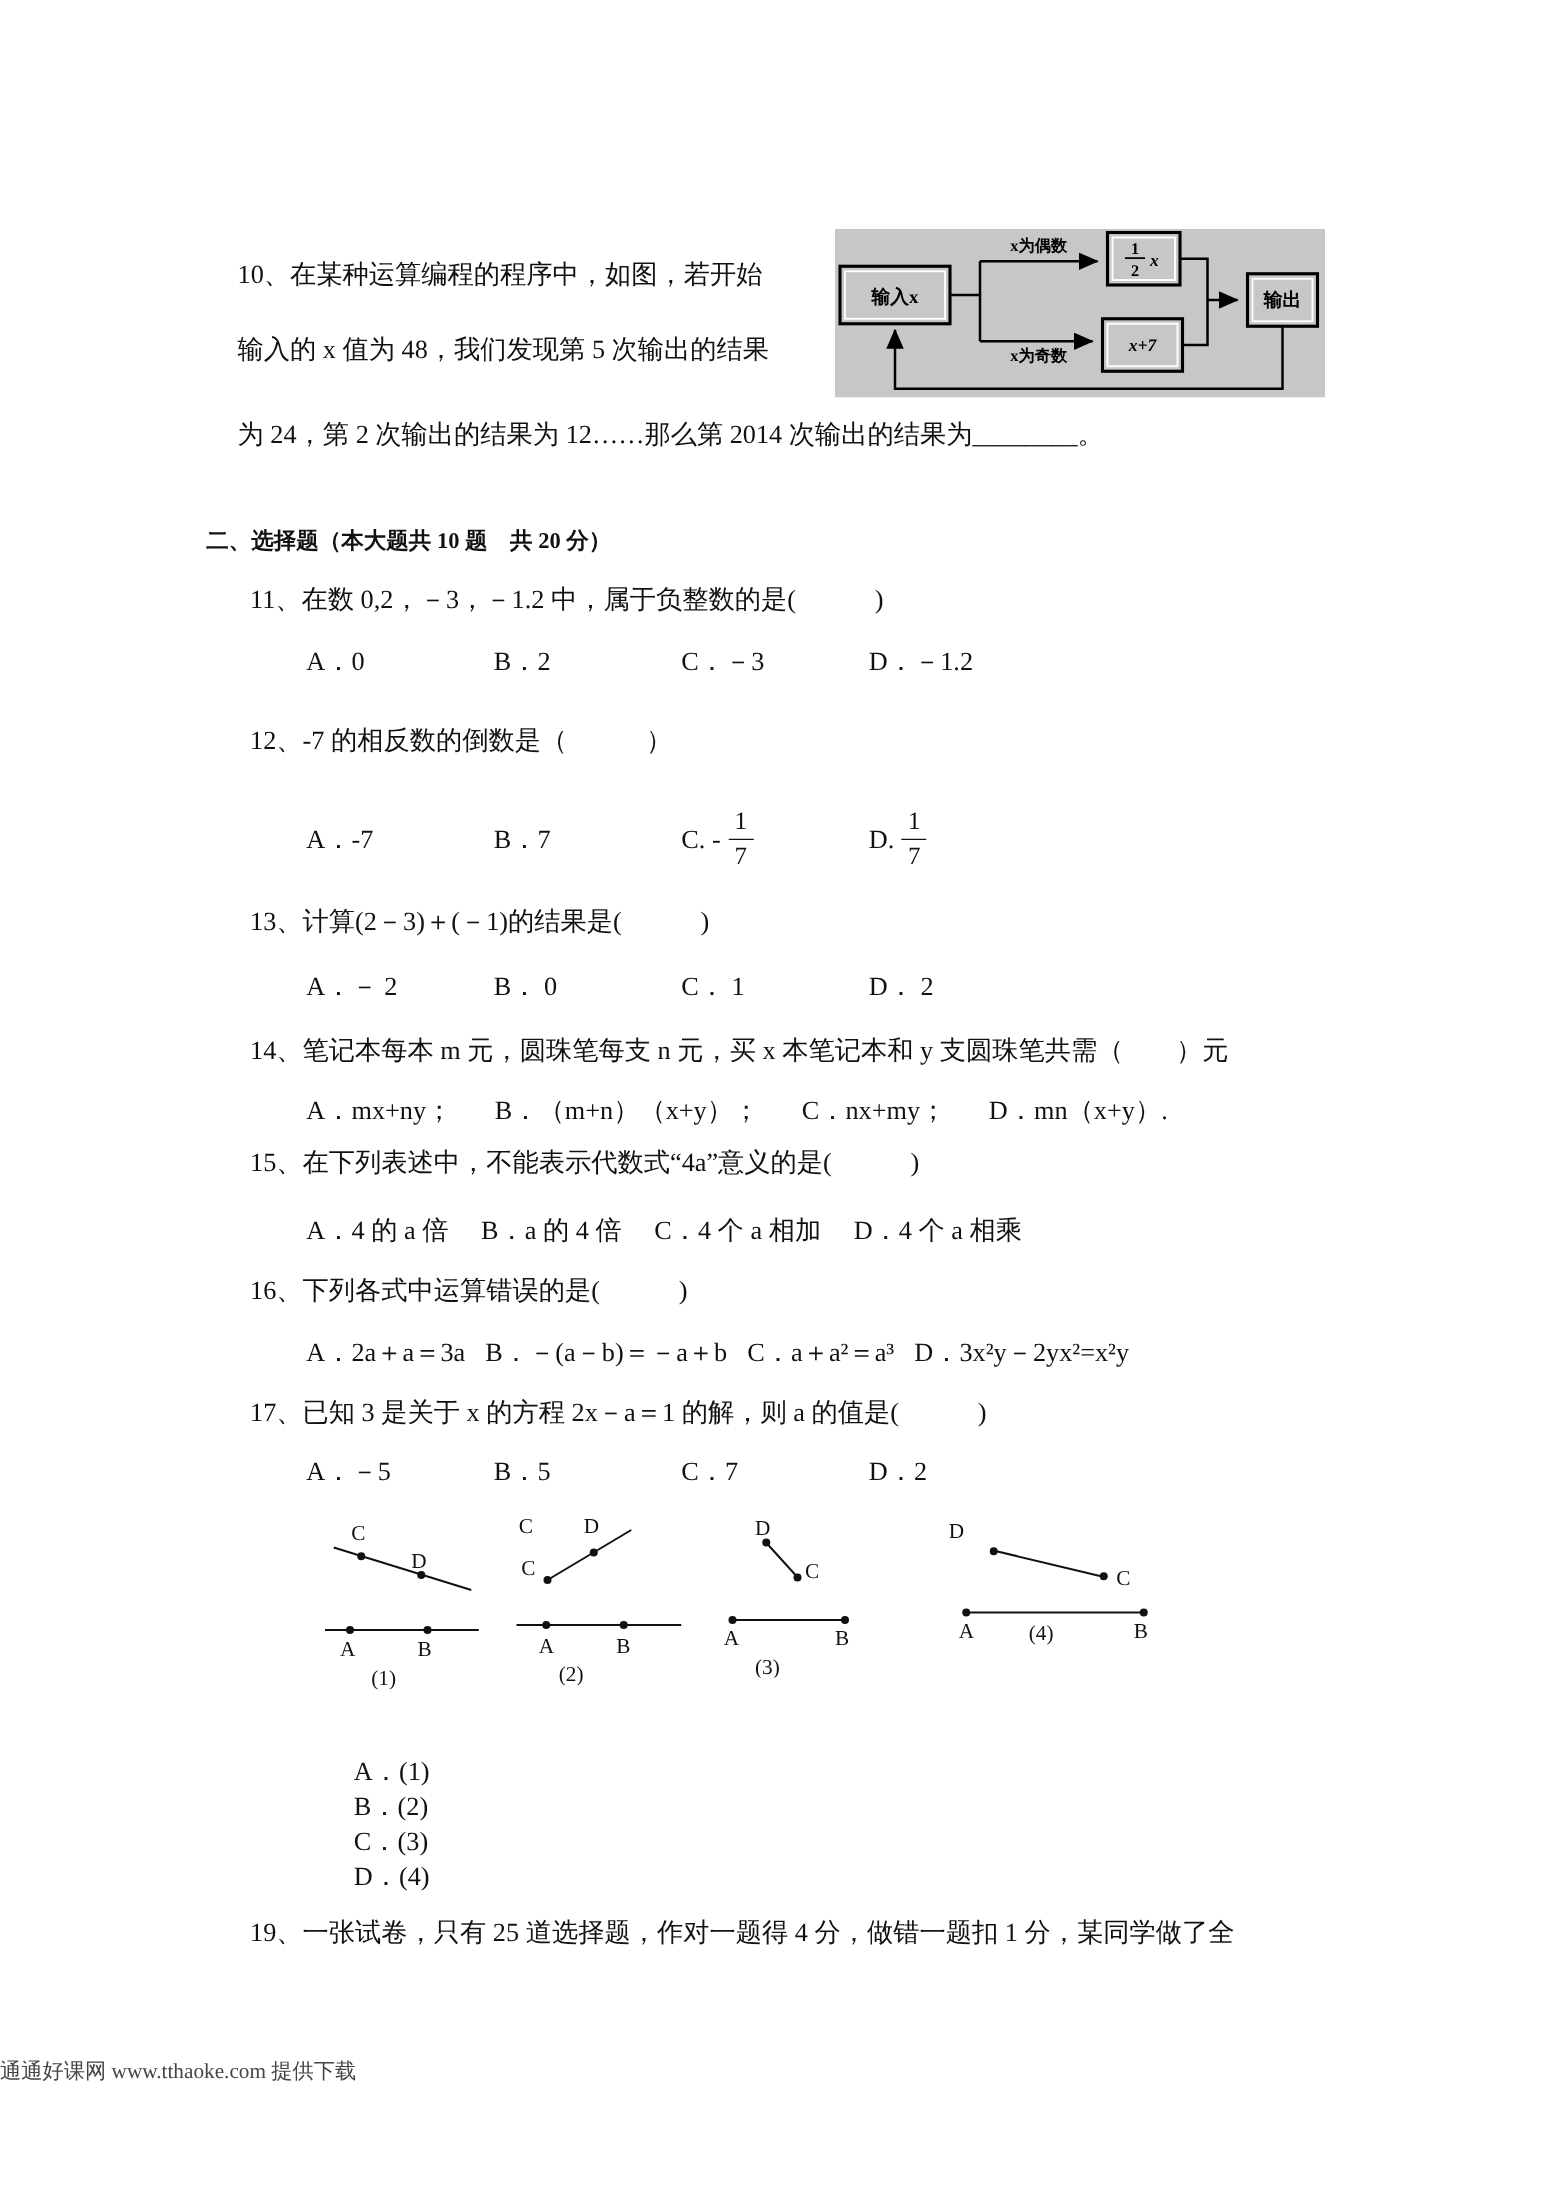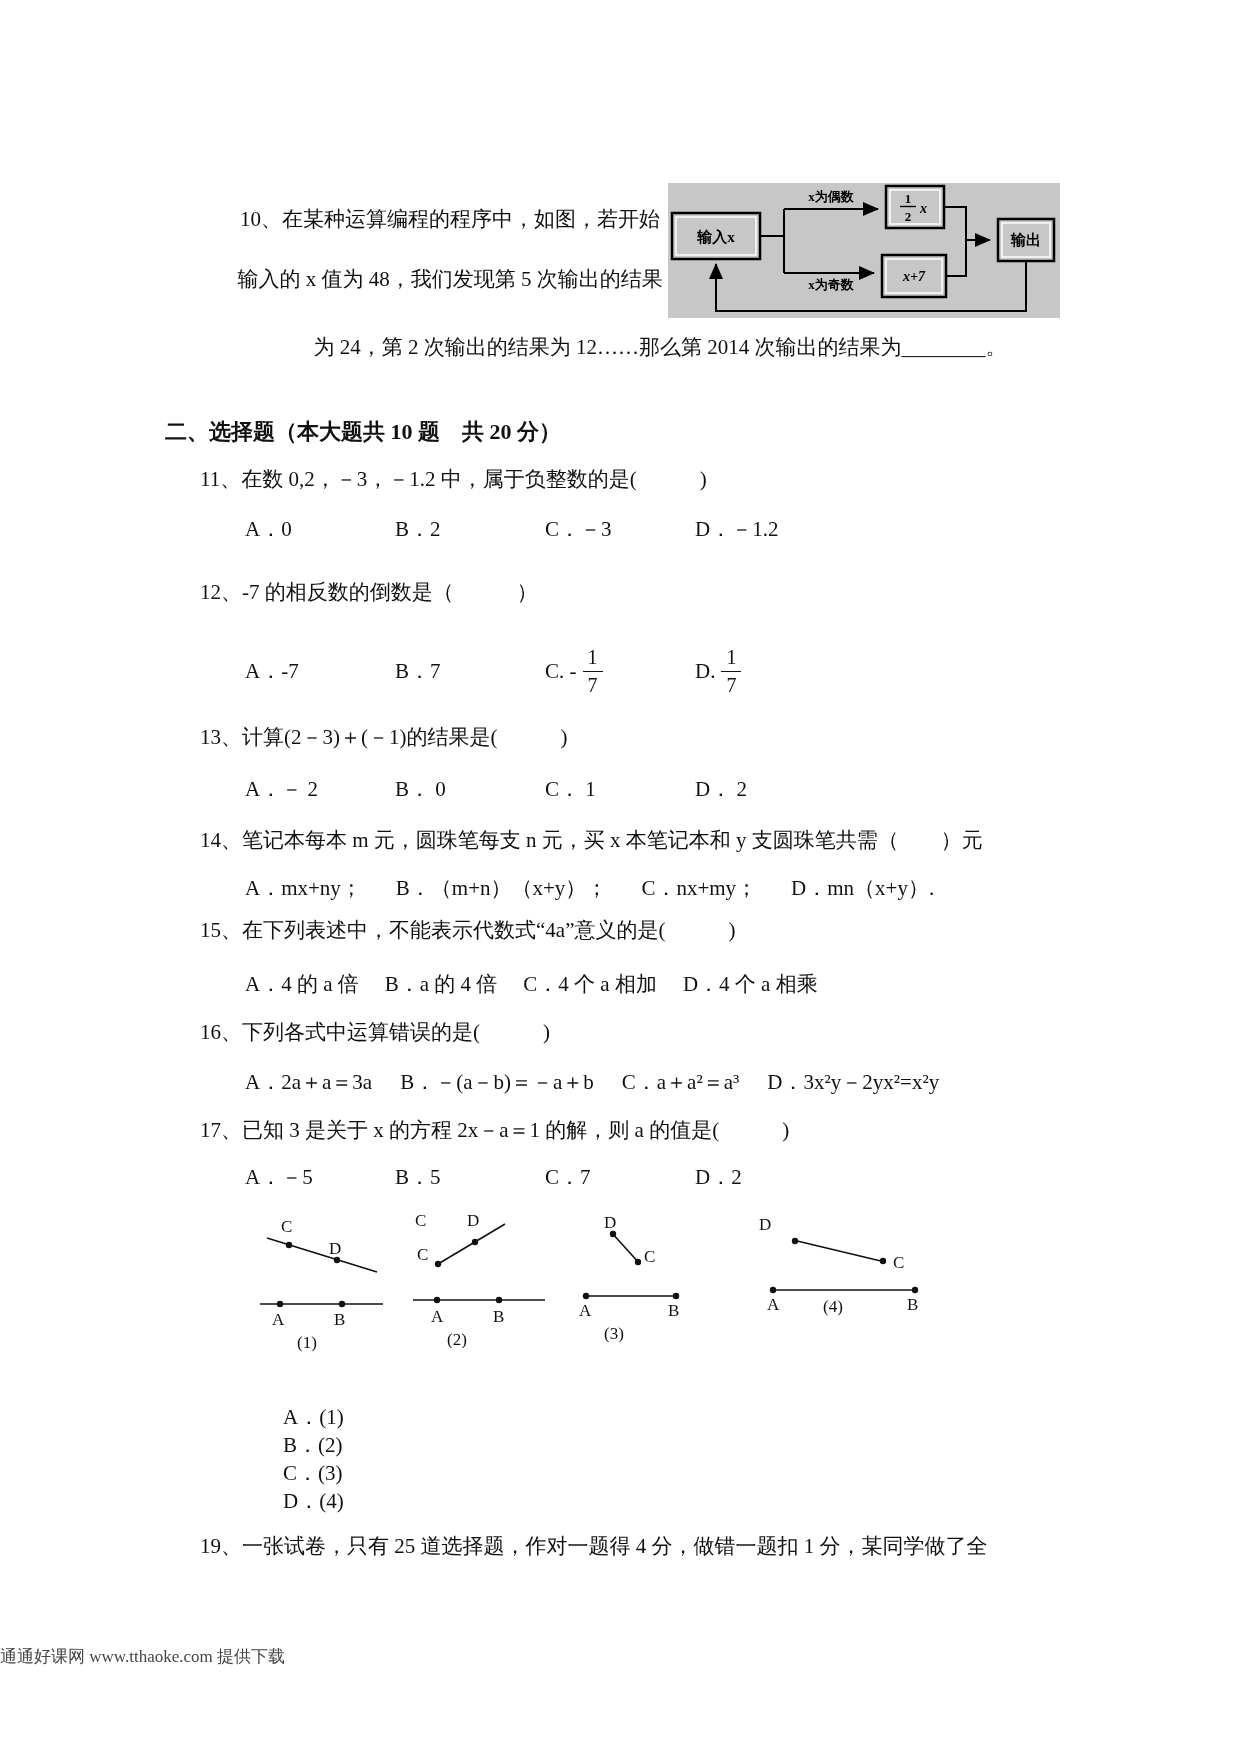--- a/index.html
+++ b/index.html
@@ -9,35 +9,35 @@
     background:#fff;
     box-sizing:border-box;
     padding:0 110px 0 150px;
     overflow:hidden;
     font-family:"Liberation Serif","DejaVu Serif",serif;
     color:#111;
     font-size:21px;
   }
   p,h2{margin:0;line-height:28px;}
   .q10{position:relative;margin-top:205px;}
-  .q10 .l{margin-left:60px;max-width:480px;text-align:center;}
+  .q10 .l{margin-left:40px;max-width:480px;}
   .q10 .l1{margin-top:0;}
   .q10 .l2{margin-top:32px;}
   .q10 .l3{margin-top:40px;max-width:900px;}
   .flowchart{position:absolute;left:518px;top:-22px;width:392px;height:135px;}
-  .heading{margin-top:57px;margin-left:15px;font-size:22px;font-weight:bold;}
+  .heading{margin-top:57px;margin-left:15px;font-size:18px;font-weight:bold;}
   .stem{margin-left:50px;}
   .opts{display:flex;margin-left:95px;}
   .opts .o{width:150px;}
   .opts .o:last-child{width:auto;}
   .opts18{margin-left:133px;flex-direction:column;}
   .opts18 .o{width:163px;}
   .opts-line{display:flex;margin-left:95px;gap:34px;}
   .g26{gap:26px;}
-  .g28{gap:28px;align-items:center;}
+  .g28{gap:16px;align-items:center;}
   .mt19{margin-top:19px;}  .mt20{margin-top:20px;}  .mt21{margin-top:21px;}
   .mt22{margin-top:22px;}  .mt23{margin-top:23px;}  .mt24{margin-top:24px;}
   .mt26{margin-top:26px;}  .mt35{margin-top:35px;}  .mt14{margin-top:14px;}
   .mt17{margin-top:17px;}  .mt45{margin-top:45px;}
   .fracrow{display:flex;margin-left:95px;margin-top:34px;align-items:center;min-height:62px;}
   .fracrow .fo{width:150px;display:flex;align-items:center;}
   .fracrow .fo:last-child{width:auto;}
   .frac{display:inline-flex;flex-direction:column;text-align:center;line-height:1.05;
         vertical-align:middle;margin-left:6px;font-size:20px;}
   .frac .num{border-bottom:1.6px solid #111;padding:0 5px 3px;}

